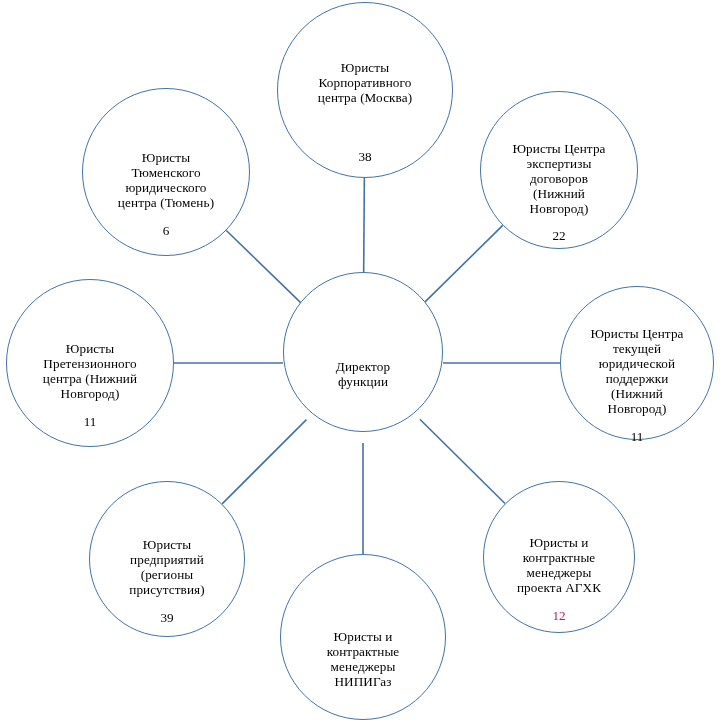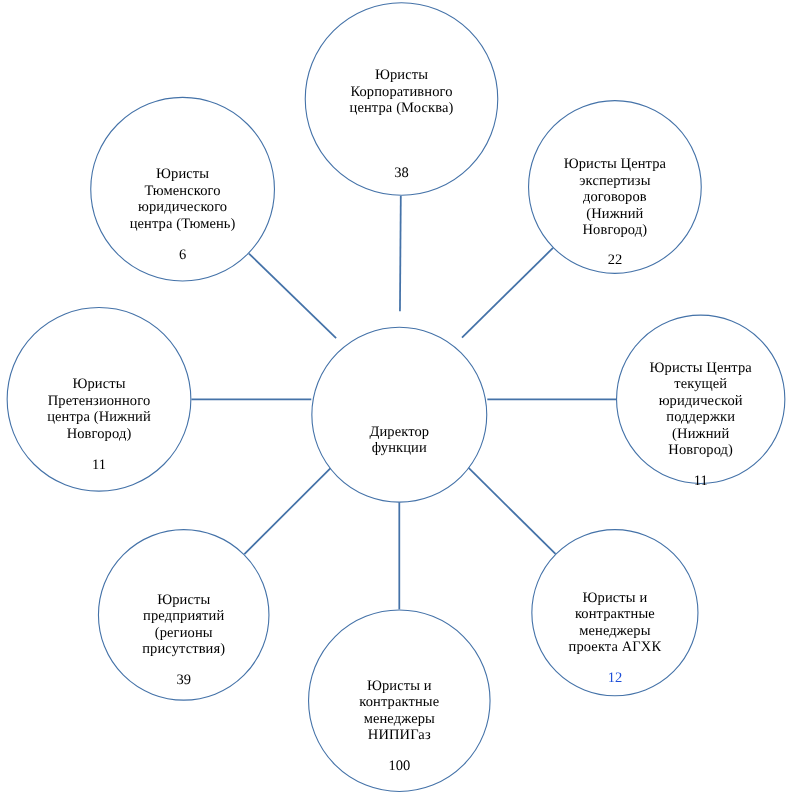--- a/index.html
+++ b/index.html
@@ -104,30 +104,29 @@
 Новгород)</span>
           <span class="node-count" style="color: rgb(0, 0, 0);">11</span>
         </div>
       </div>
       <div class="node" style="left: 483px; top: 481px; width: 152px; height: 152px; border: 1.6px solid rgb(68, 114, 168); background: rgb(255, 255, 255);">
         <div class="node-inner">
           <span class="node-label">Юристы и
 контрактные
 менеджеры
 проекта АГХК</span>
-          <span class="node-count" style="color: #1d4ed8;">12</span>
+          <span class="node-count" style="color: #be185d;">12</span>
         </div>
       </div>
       <div class="node" style="left: 280px; top: 554px; width: 166px; height: 166px; border: 1.6px solid rgb(68, 114, 168); background: rgb(255, 255, 255);">
         <div class="node-inner">
           <span class="node-label">Юристы и
 контрактные
 менеджеры
 НИПИГаз</span>
-          <span class="node-count" style="color: rgb(0, 0, 0);">100</span>
         </div>
       </div>
       <div class="node" style="left: 89px; top: 481px; width: 156px; height: 156px; border: 1.6px solid rgb(68, 114, 168); background: rgb(255, 255, 255);">
         <div class="node-inner">
           <span class="node-label">Юристы
 предприятий
 (регионы
 присутствия)</span>
           <span class="node-count" style="color: rgb(0, 0, 0);">39</span>
         </div>
@@ -143,20 +142,20 @@
       </div>
       <div class="node" style="left: 82px; top: 88px; width: 168px; height: 168px; border: 1.6px solid rgb(68, 114, 168); background: rgb(255, 255, 255);">
         <div class="node-inner">
           <span class="node-label">Юристы
 Тюменского
 юридического
 центра (Тюмень)</span>
           <span class="node-count" style="color: rgb(0, 0, 0);">6</span>
         </div>
       </div>
-      <div class="node node-center" style="left: 283px; top: 297px; width: 160px; height: 160px; border: 1.6px solid rgb(68, 114, 168); background: rgb(255, 255, 255);">
+      <div class="node node-center" style="left: 283px; top: 272px; width: 160px; height: 160px; border: 1.6px solid rgb(68, 114, 168); background: rgb(255, 255, 255);">
         <div class="node-inner">
           <span class="node-label">Директор
 функции</span>
         </div>
       </div>
     </div>
 </div>
 
 </body></html>

